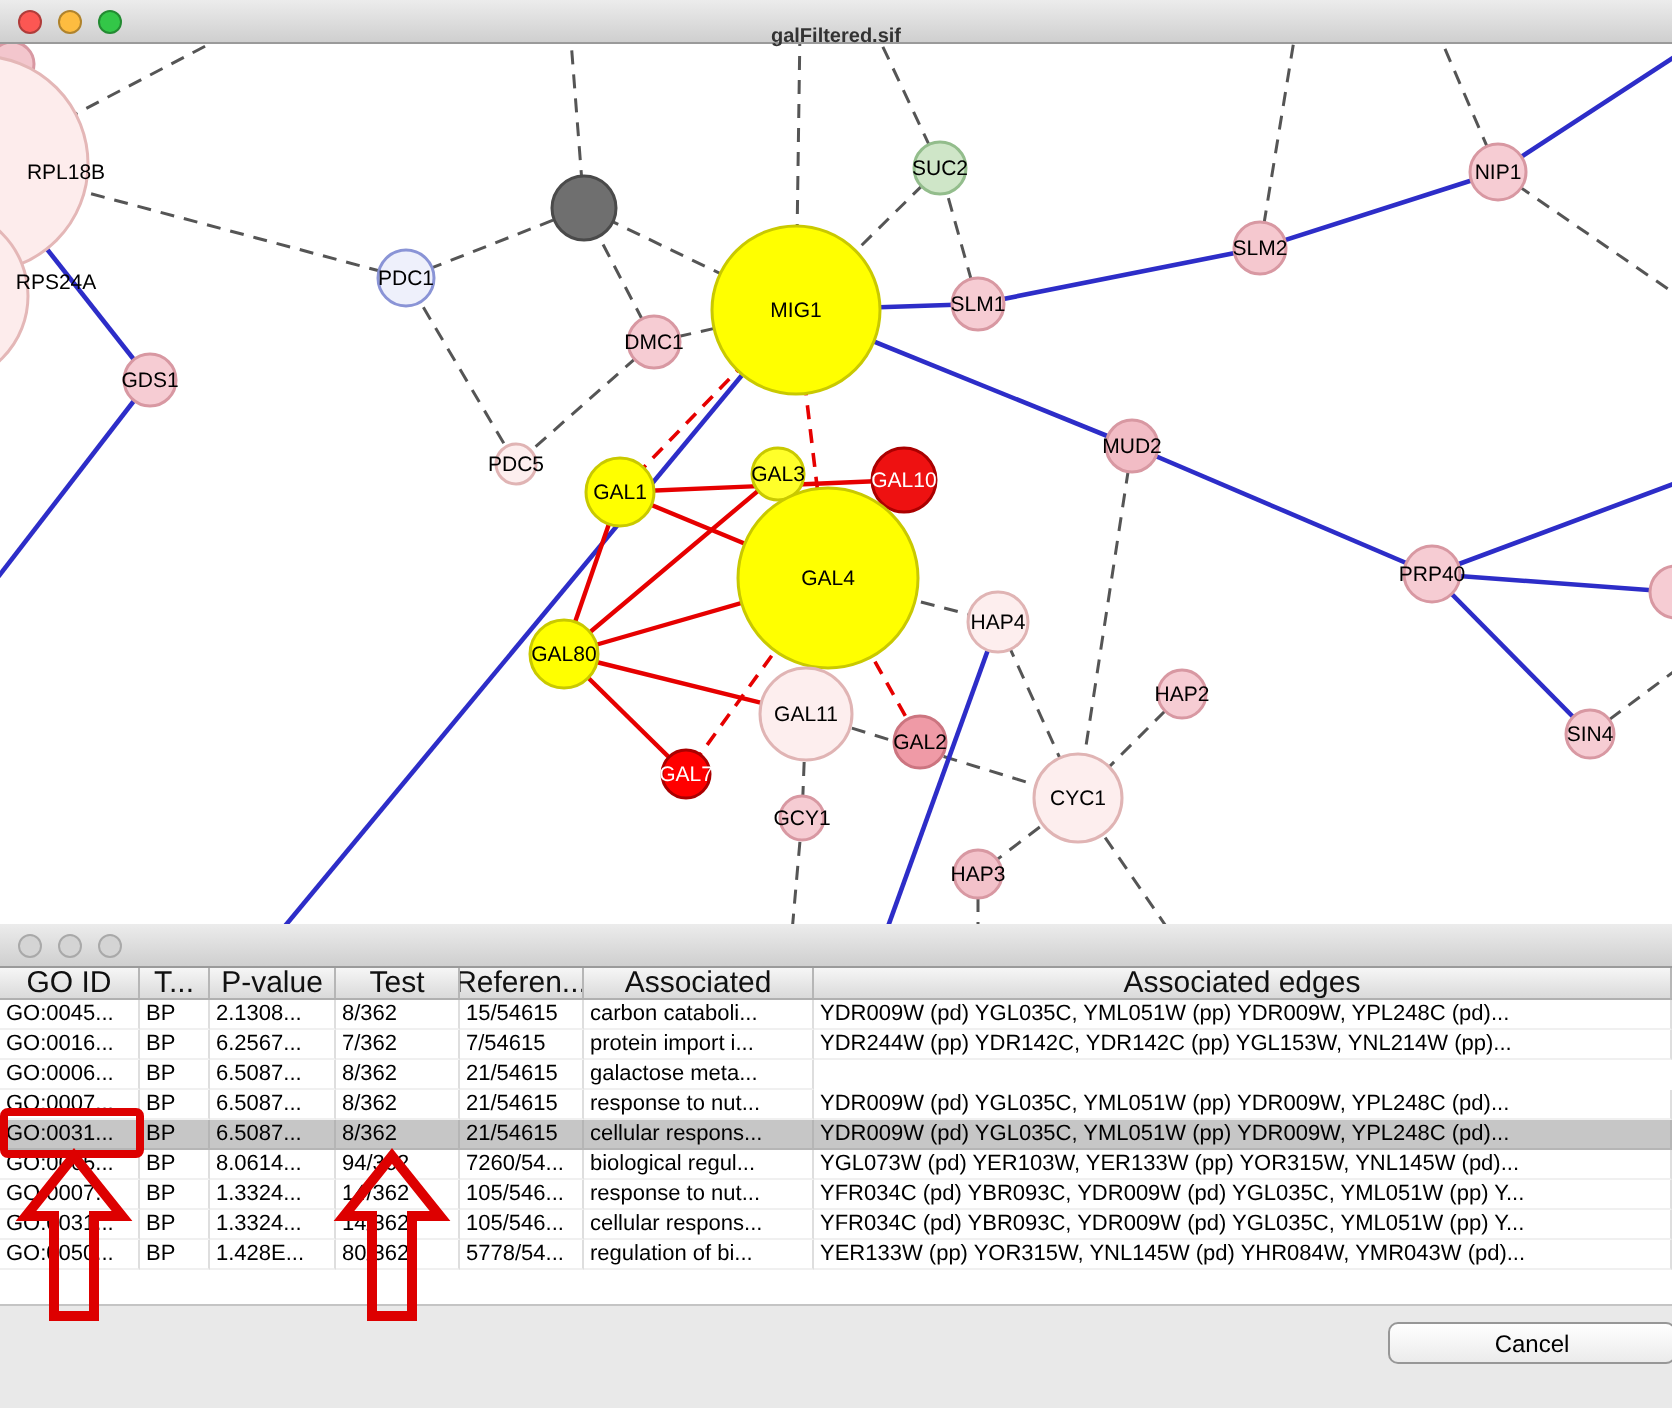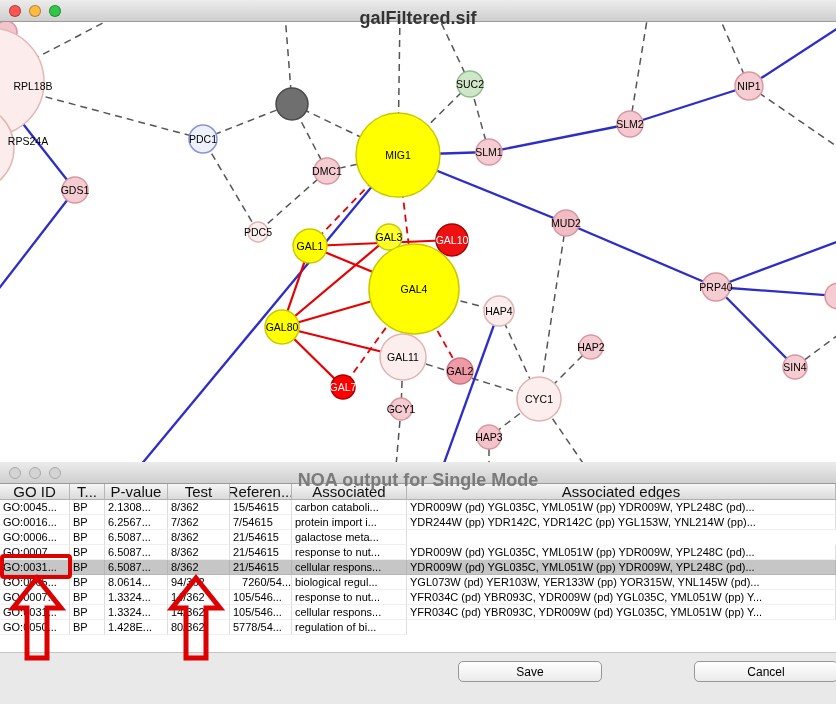--- a/index.html
+++ b/index.html
@@ -2,21 +2,21 @@
 <html><head>
 <meta charset="utf-8">
 <style>
   * { margin:0; padding:0; box-sizing:border-box; }
   html,body { width:836px; height:704px; }
   body { font-family:"Liberation Sans",sans-serif; background:#fff; position:relative; overflow:hidden; }
   .window { position:absolute; left:0; width:836px; background:#fff; }
   #network-window { top:0; height:462px; border-bottom:1px solid #8a8a8a; }
   #output-window { top:462px; height:242px; background:#e9e9e9; }
   .titlebar { height:22px; background:linear-gradient(#ececec,#cfcfcf); border-bottom:1px solid #9a9a9a; position:relative; display:flex; align-items:center; }
-  .titlebar .title { position:absolute; left:0; right:0; text-align:center; font-size:18px; font-weight:bold; color:#333; pointer-events:none;margin-top:15px; }
+  .titlebar .title { position:absolute; left:0; right:0; text-align:center; font-size:10px; font-weight:bold; color:#333; pointer-events:none;margin-top:15px; }
   #output-window .titlebar .title { color:#7a7a7a; }
   .lights { display:flex; gap:8px; margin-left:9px; z-index:2; }
   .light { width:12px; height:12px; border-radius:50%; border:1px solid rgba(0,0,0,.3); }
   .light.red { background:#fc5753; } .light.yellow { background:#fdbc40; } .light.green { background:#33c748; }
   .light.inactive { background:#d4d4d4; border-color:#a9a9a9; }
   #net { display:block; background:#fff; }
   .thead { display:flex; height:16px; background:linear-gradient(#f6f6f6,#dadada); border-bottom:1px solid #b0b0b0; }
   .th { font-size:15px; display:flex; align-items:center; justify-content:center; border-right:1px solid #b6b6b6; color:#111; overflow:hidden; white-space:nowrap; flex:none; }
   #tbody { background:#fff; }
   .row { display:flex; height:15px; background:#fff; }
@@ -156,21 +156,20 @@
     </svg>
 </div>
 
 <div class="window" id="output-window">
   <div class="titlebar">
     <div class="lights">
       <div class="light inactive"></div>
       <div class="light inactive"></div>
       <div class="light inactive"></div>
     </div>
-    <div class="title">NOA output for Single Mode</div>
   </div>
   <div class="thead" id="thead">
       <div class="th" style="width: 70px;">GO ID</div>
       <div class="th" style="width: 35px;">T...</div>
       <div class="th" style="width: 63px;">P-value</div>
       <div class="th" style="width: 62px;">Test</div>
       <div class="th" style="width: 62px;">Referen...</div>
       <div class="th" style="width: 115px;">Associated</div>
       <div class="th" style="width: 429px;">Associated edges</div>
     </div>
@@ -217,21 +216,21 @@
         <div class="td" style="width: 62px;">8/362</div>
         <div class="td" style="width: 62px;">21/54615</div>
         <div class="td" style="width: 115px;">cellular respons...</div>
         <div class="td" style="width: 429px;">YDR009W (pd) YGL035C, YML051W (pp) YDR009W, YPL248C (pd)...</div>
       </div>
       <div class="row">
         <div class="td" style="width: 70px;">GO:0065...</div>
         <div class="td" style="width: 35px;">BP</div>
         <div class="td" style="width: 63px;">8.0614...</div>
         <div class="td" style="width: 62px;">94/362</div>
-        <div class="td" style="width: 62px; text-align: right;">7260/54...</div>
+        <div class="td" style="width: 62px;">7260/54...</div>
         <div class="td" style="width: 115px;">biological regul...</div>
         <div class="td" style="width: 429px;">YGL073W (pd) YER103W, YER133W (pp) YOR315W, YNL145W (pd)...</div>
       </div>
       <div class="row">
         <div class="td" style="width: 70px;">GO:0007...</div>
         <div class="td" style="width: 35px;">BP</div>
         <div class="td" style="width: 63px;">1.3324...</div>
         <div class="td" style="width: 62px;">14/362</div>
         <div class="td" style="width: 62px;">105/546...</div>
         <div class="td" style="width: 115px;">response to nut...</div>
@@ -246,25 +245,25 @@
         <div class="td" style="width: 115px;">cellular respons...</div>
         <div class="td" style="width: 429px;">YFR034C (pd) YBR093C, YDR009W (pd) YGL035C, YML051W (pp) Y...</div>
       </div>
       <div class="row">
         <div class="td" style="width: 70px;">GO:0050...</div>
         <div class="td" style="width: 35px;">BP</div>
         <div class="td" style="width: 63px;">1.428E...</div>
         <div class="td" style="width: 62px;">80/362</div>
         <div class="td" style="width: 62px;">5778/54...</div>
         <div class="td" style="width: 115px;">regulation of bi...</div>
+        <div class="td" style="width: 429px;">YER133W (pp) YOR315W, YNL145W (pd) YHR084W, YMR043W (pd)...</div>
       </div>
     </div>
   <div class="filler"></div>
   <div class="footer">
-    <button class="mac-btn" id="save-btn">Save</button>
     <button class="mac-btn" id="cancel-btn">Cancel</button>
   </div>
   <svg id="annotation-overlay" viewBox="0 0 836 242">
     <rect x="2" y="94" width="68" height="21" rx="2" fill="none" stroke="#dd0000" stroke-width="4"></rect>
     <polygon points="37,116 61,146 47,146 47,196 27,196 27,146 13,146" fill="none" stroke="#dd0000" stroke-width="5" stroke-linejoin="miter"></polygon>
     <polygon points="196,116 220,146 206,146 206,196 186,196 186,146 172,146" fill="none" stroke="#dd0000" stroke-width="5" stroke-linejoin="miter"></polygon>
   </svg>
 </div>
 
 </body></html>

